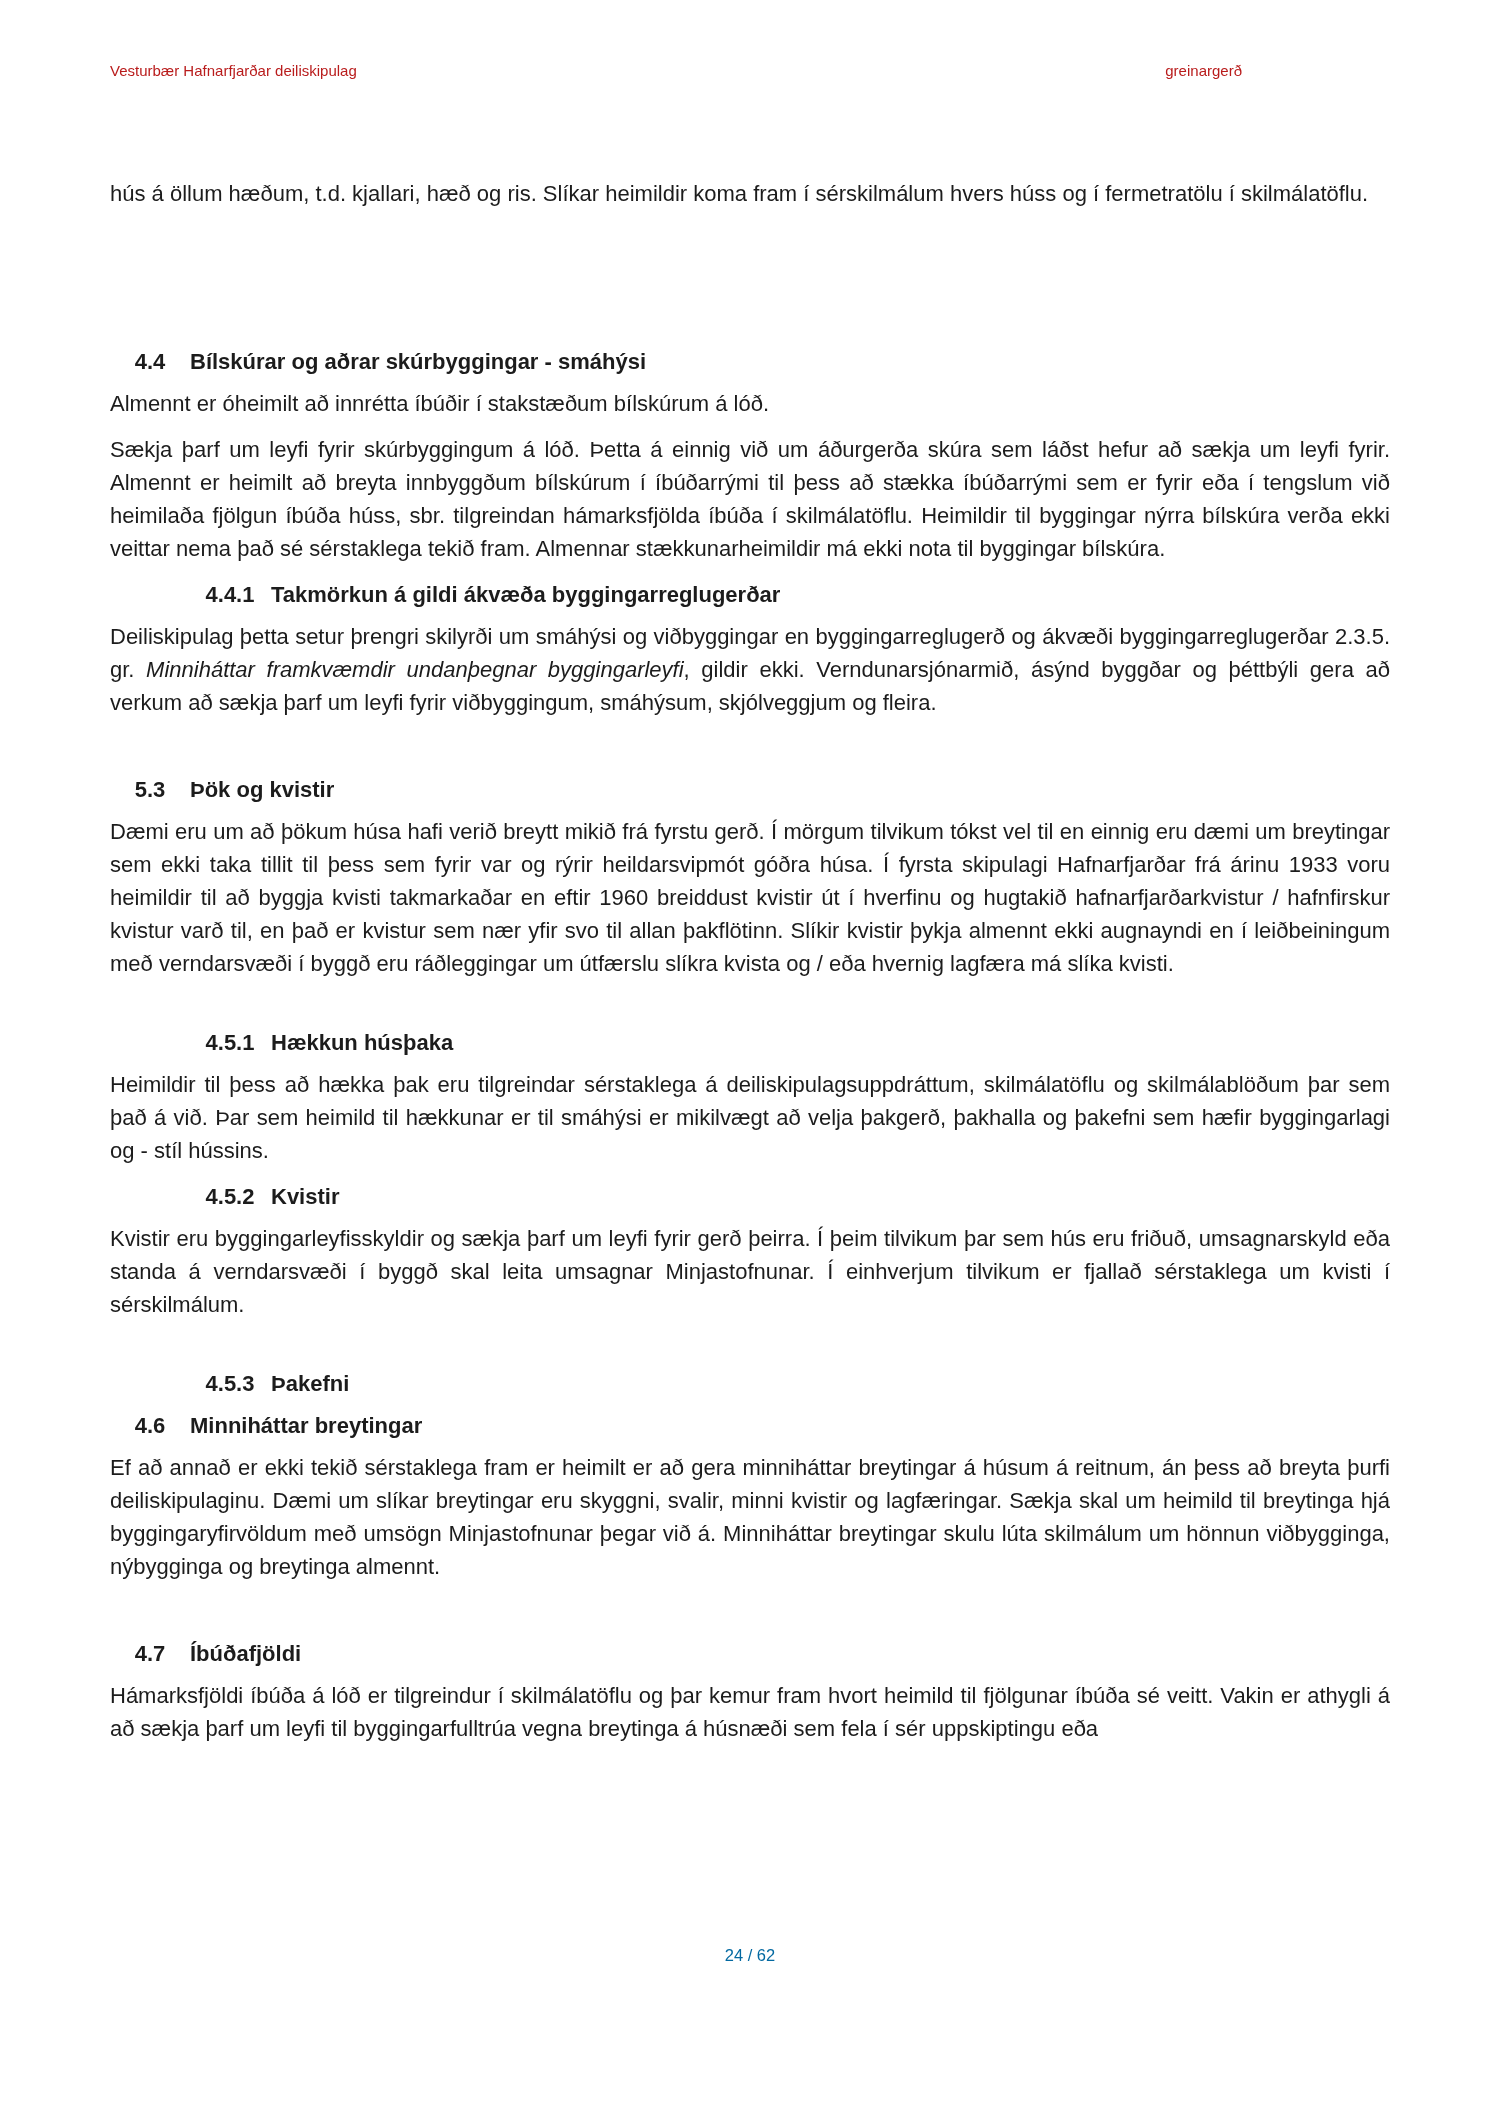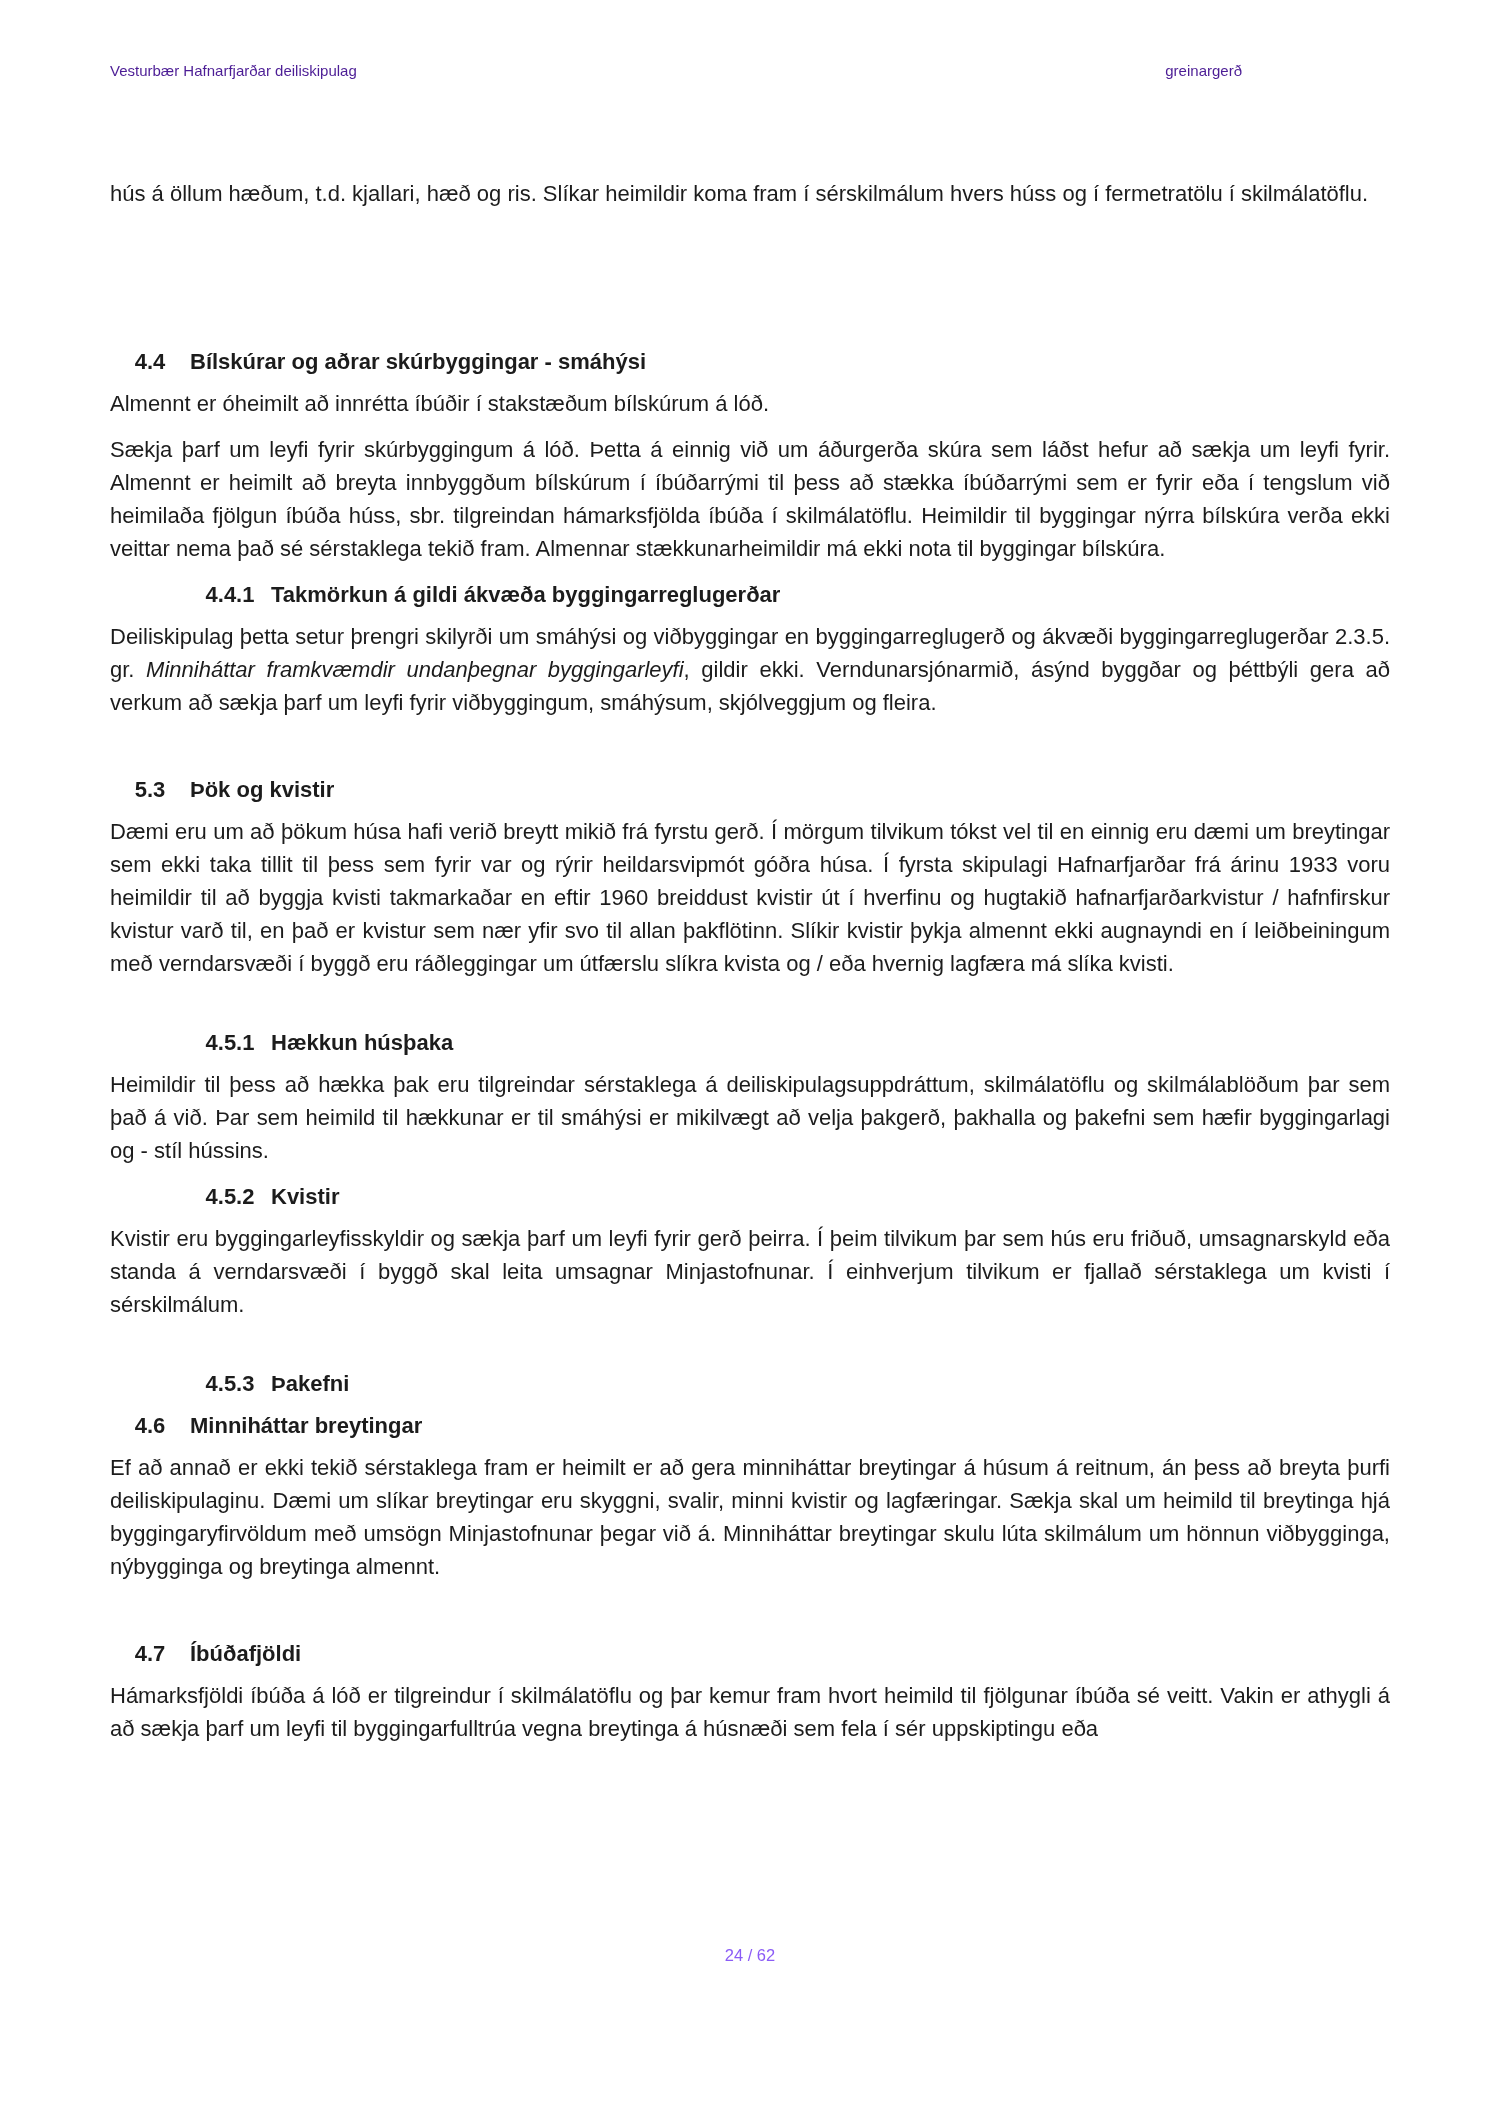--- a/index.html
+++ b/index.html
@@ -13,21 +13,21 @@
     position: relative;
     overflow: hidden;
   }
   .page { padding: 62px 110px 0 110px; }
 
   .doc-header {
     display: flex;
     justify-content: space-between;
     align-items: baseline;
     font-size: 15px;
-    color: #4c1d95;
+    color: #b91c1c;
   }
   .doc-header .right { margin-right: 148px; }
 
   .content {
     margin-top: 98px;
     font-size: 22px;
     line-height: 33px;
     text-align: justify;
   }
   p.para { margin: 0 0 13px 0; }
@@ -50,21 +50,21 @@
 
   em { font-style: italic; }
 
   .doc-footer {
     position: absolute;
     top: 1946px;
     left: 0;
     width: 100%;
     text-align: center;
     font-size: 16.5px;
-    color: #8b5cf6;
+    color: #0369a1;
   }
 </style>
 </head>
 <body>
 
 <div class="page">
 
   <div class="doc-header">
     <span class="left">Vesturbær Hafnarfjarðar deiliskipulag</span>
     <span class="right">greinargerð</span>

